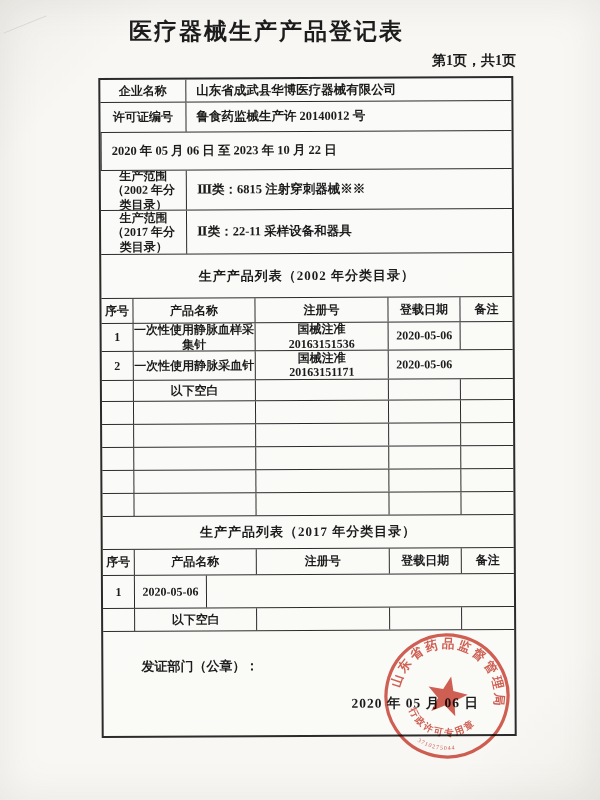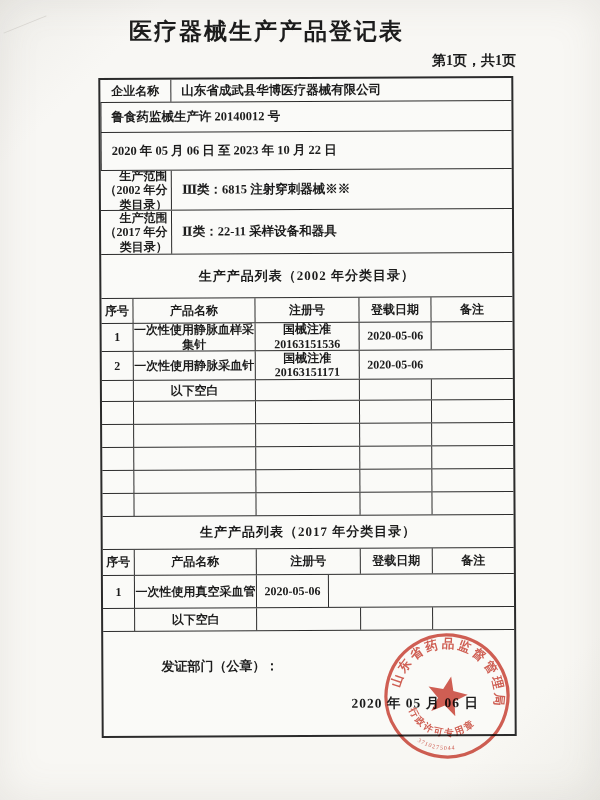--- a/index.html
+++ b/index.html
@@ -37,33 +37,33 @@
   .r.first { border-top:none; }
   .c {
     border-left:1.5px solid #2b2b2b;
     display:flex; align-items:center; justify-content:center;
     text-align:center; font-weight:bold; font-size:12px; line-height:1.2;
     overflow:hidden;
   }
   .c.first { border-left:none; }
   .pre { white-space:pre-line; }
   
-  .lab { width:70px;text-align:right; }
+  .lab { width:85px; }
   .val { flex:1; justify-content:flex-start; text-align:left; padding-left:10px; font-size:12.5px; }
   .h22{height:22px}.h30{height:30px}.h38{height:38px}.h40{height:40px}.h44{height:44px}
   .h25{height:25px}.h28{height:28px}.h29{height:29px}.h21{height:21px}.h23{height:23px}
   .h33{height:33px}.h26{height:26px}.h109{height:109px}
   
   .sect { justify-content:center; align-items:center; display:flex; font-size:13px; font-weight:bold; letter-spacing:1px; }
   
-  .col0{width:31px}.col1{width:122px}.col2{width:104px}.col3{width:72px}.col4{flex:1}
+  .col0{width:31px}.col1{width:122px}.col2{width:133px}.col3{width:72px}.col4{flex:1}
   
   .footer-cell { position:relative; display:block; }
   .issuer {
-    position:absolute; left:38px; top:26px; font-size:13px; font-weight:bold; z-index:3;margin-left:20px;
+    position:absolute; left:38px; top:26px; font-size:13px; font-weight:bold; z-index:3;
   }
   .issue-date {
     position:absolute; left:248px; top:64px; font-size:13.5px; font-weight:bold;
     letter-spacing:1px; z-index:3;
   }
   .seal-wrap {
     position:absolute; left:372px; top:620px; width:150px; height:152px;
     z-index:2; mix-blend-mode:multiply; opacity:.85;
   }
   .seal-wrap svg { width:100%; height:100%; }
@@ -77,20 +77,21 @@
   <div class="doc-title">医疗器械生产产品登记表</div>
   <div class="page-info">第1页，共1页</div>
 
   <div class="form">
 
     <div class="r first h22">
       <div class="c first lab">企业名称</div>
       <div class="c val">山东省成武县华博医疗器械有限公司</div>
     </div>
     <div class="r h30">
+      <div class="c first lab">许可证编号</div>
       <div class="c val">鲁食药监械生产许 20140012 号</div>
     </div>
     <div class="r h38">
       <div class="c val">2020 年 05 月 06 日  至 2023 年 10 月 22 日</div>
     </div>
     <div class="r h40">
       <div class="c first lab pre">生产范围
 （2002 年分
 类目录）</div>
       <div class="c val">Ⅲ类：6815 注射穿刺器械※※</div>
@@ -175,21 +176,20 @@
 
     <div class="r h26">
       <div class="c first col0">序号</div>
       <div class="c col1">产品名称</div>
       <div class="c col2">注册号</div>
       <div class="c col3">登载日期</div>
       <div class="c col4">备注</div>
     </div>
     <div class="r h33">
       <div class="c first col0">1</div>
-      <div class="c col1">一次性使用真空采血管</div>
       <div class="c col3">2020-05-06</div>
       <div class="c col4"></div>
     </div>
     <div class="r h23">
       <div class="c first col0"></div>
       <div class="c col1">以下空白</div>
       <div class="c col2"></div>
       <div class="c col3"></div>
       <div class="c col4"></div>
     </div>

